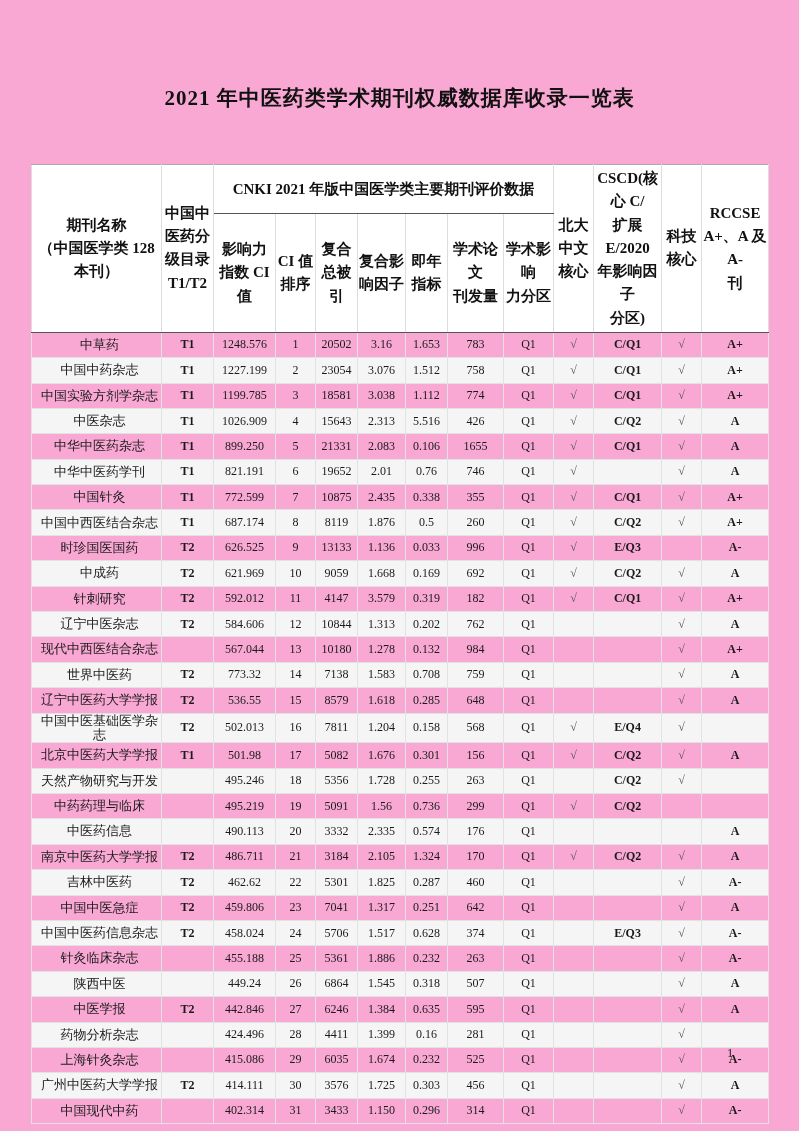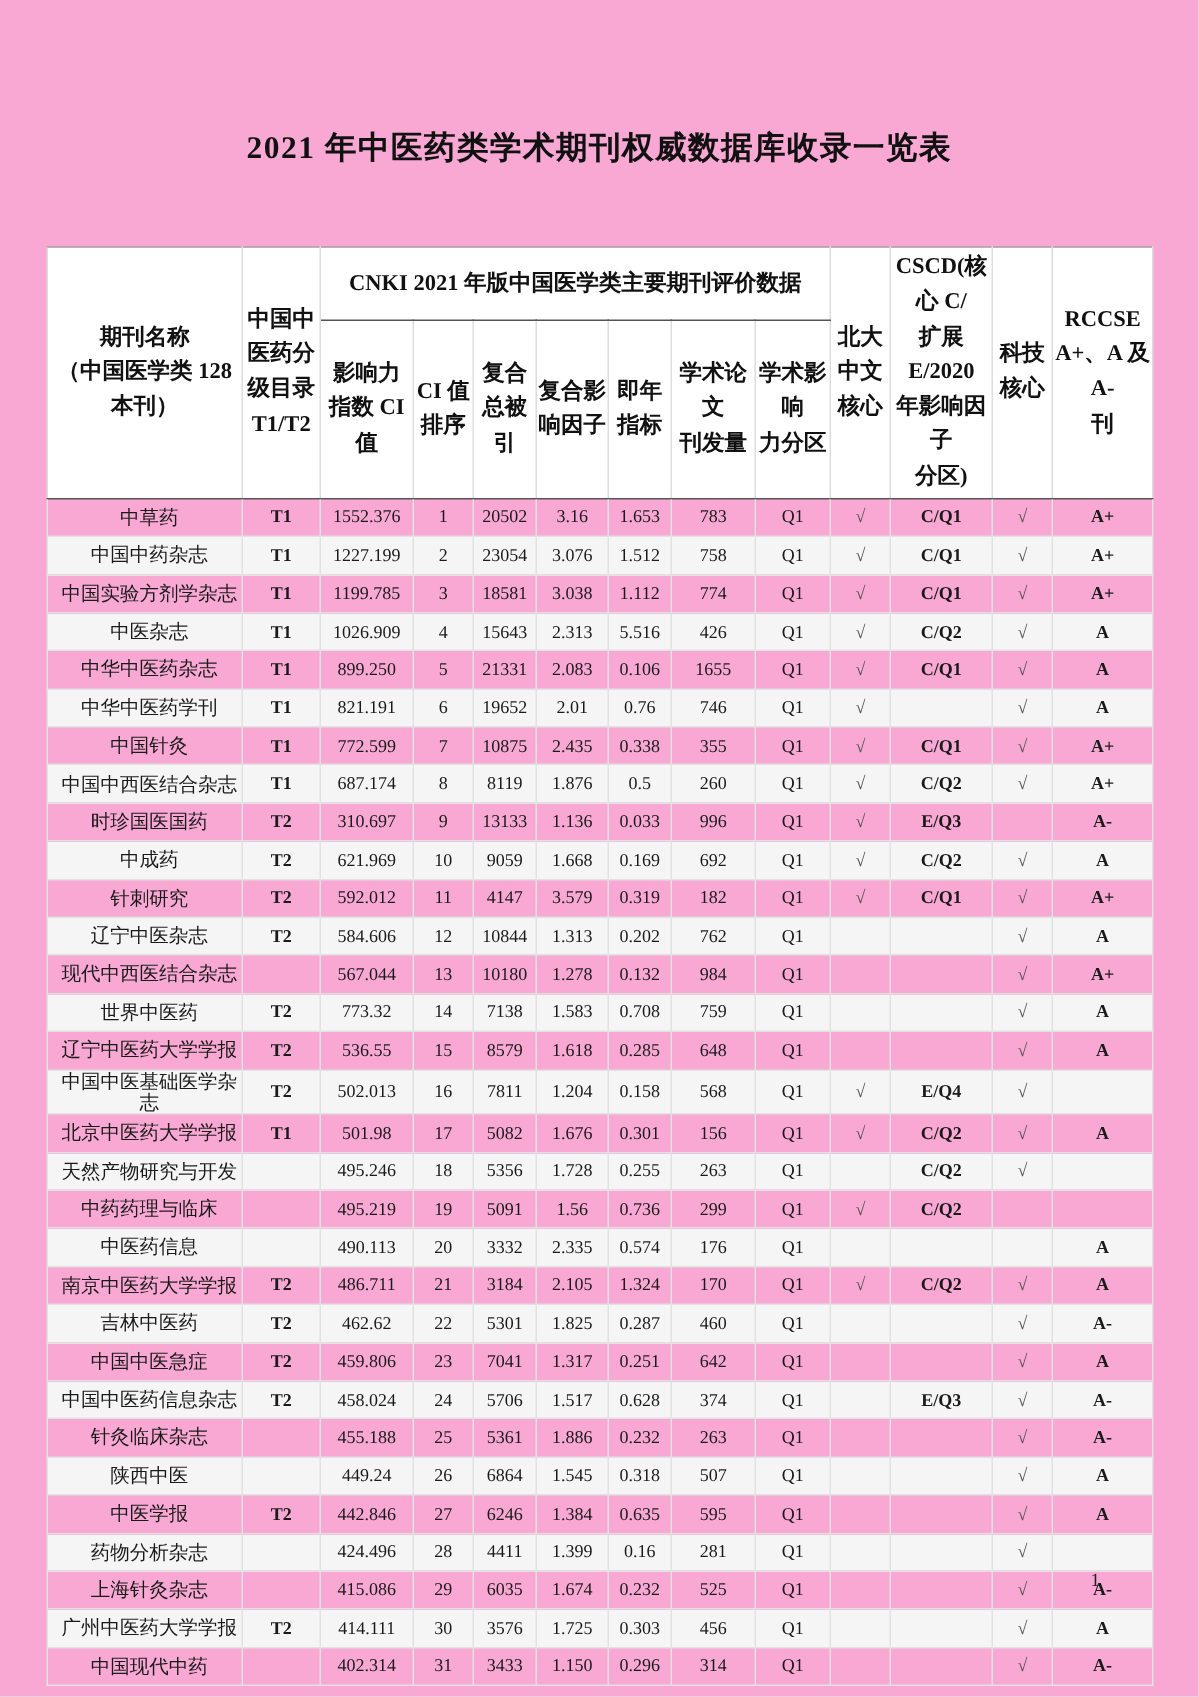--- a/index.html
+++ b/index.html
@@ -99,21 +99,21 @@
         <th>学术论文
 刊发量</th>
         <th>学术影响
 力分区</th>
       </tr>
     </thead>
     <tbody>
         <tr>
           <td class="c-name">中草药</td>
           <td class="b">T1</td>
-          <td>1552.376</td>
+          <td>1248.576</td>
           <td>1</td>
           <td>20502</td>
           <td>3.16</td>
           <td>1.653</td>
           <td>783</td>
           <td>Q1</td>
           <td class="chk">√</td>
           <td class="b">C/Q1</td>
           <td class="chk">√</td>
           <td class="b">A+</td>
@@ -219,21 +219,21 @@
           <td>260</td>
           <td>Q1</td>
           <td class="chk">√</td>
           <td class="b">C/Q2</td>
           <td class="chk">√</td>
           <td class="b">A+</td>
         </tr>
         <tr>
           <td class="c-name">时珍国医国药</td>
           <td class="b">T2</td>
-          <td>310.697</td>
+          <td>626.525</td>
           <td>9</td>
           <td>13133</td>
           <td>1.136</td>
           <td>0.033</td>
           <td>996</td>
           <td>Q1</td>
           <td class="chk">√</td>
           <td class="b">E/Q3</td>
           <td></td>
           <td class="b">A-</td>

